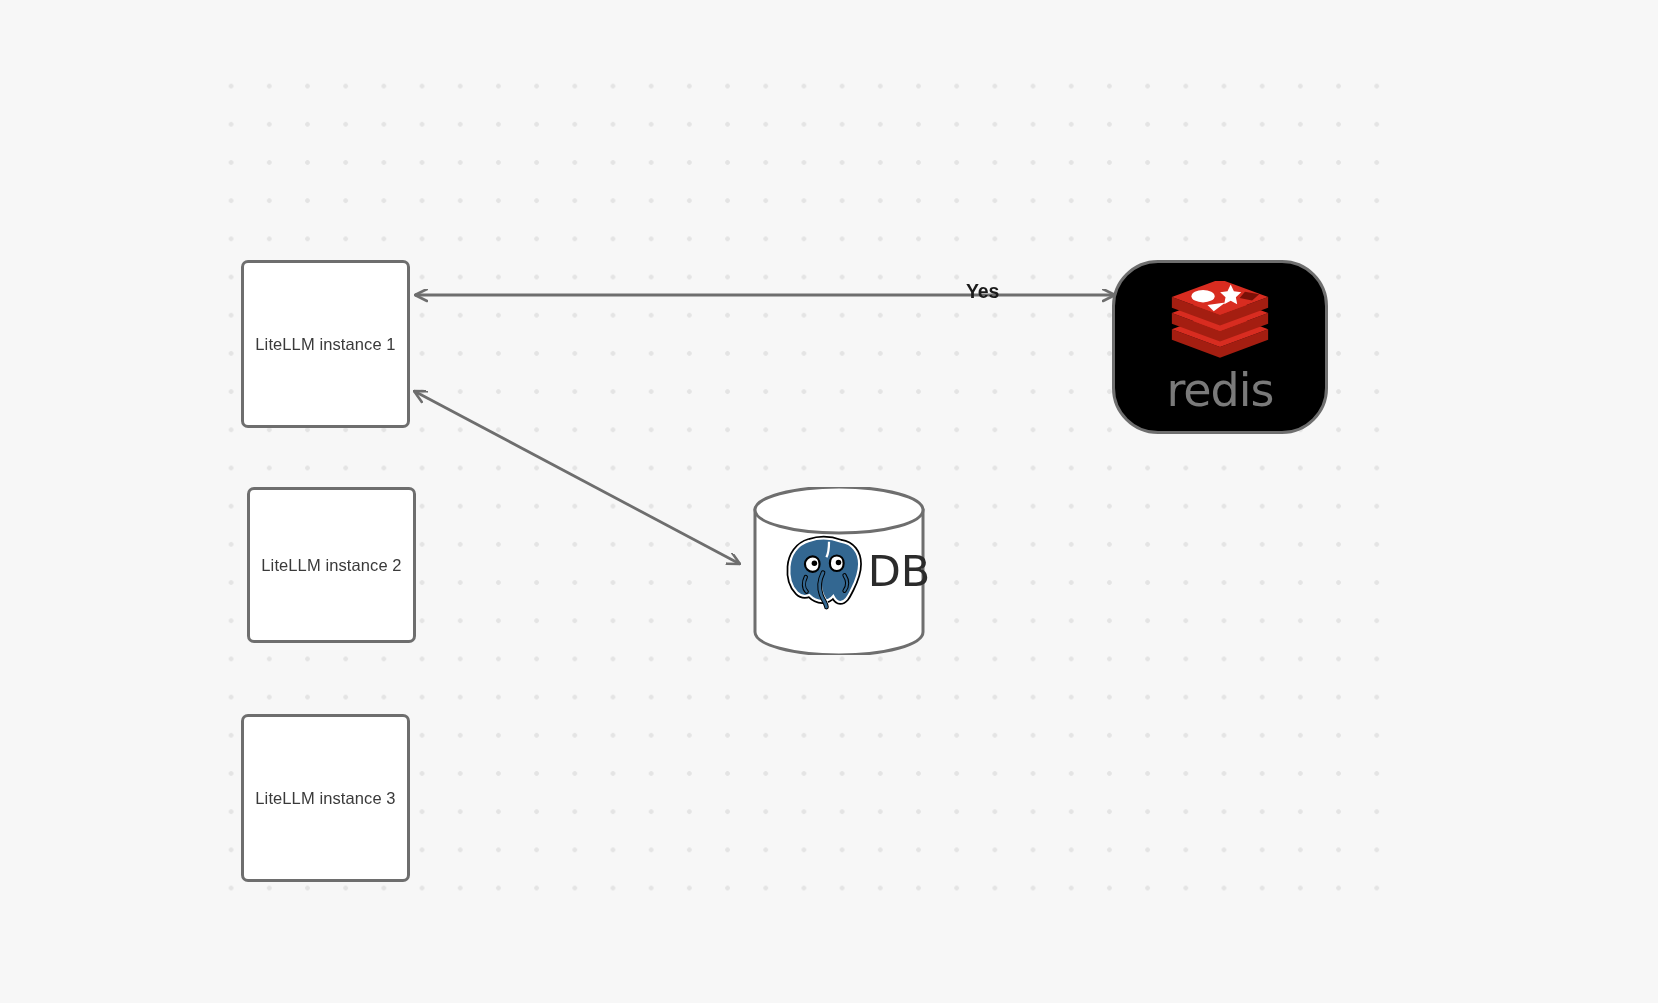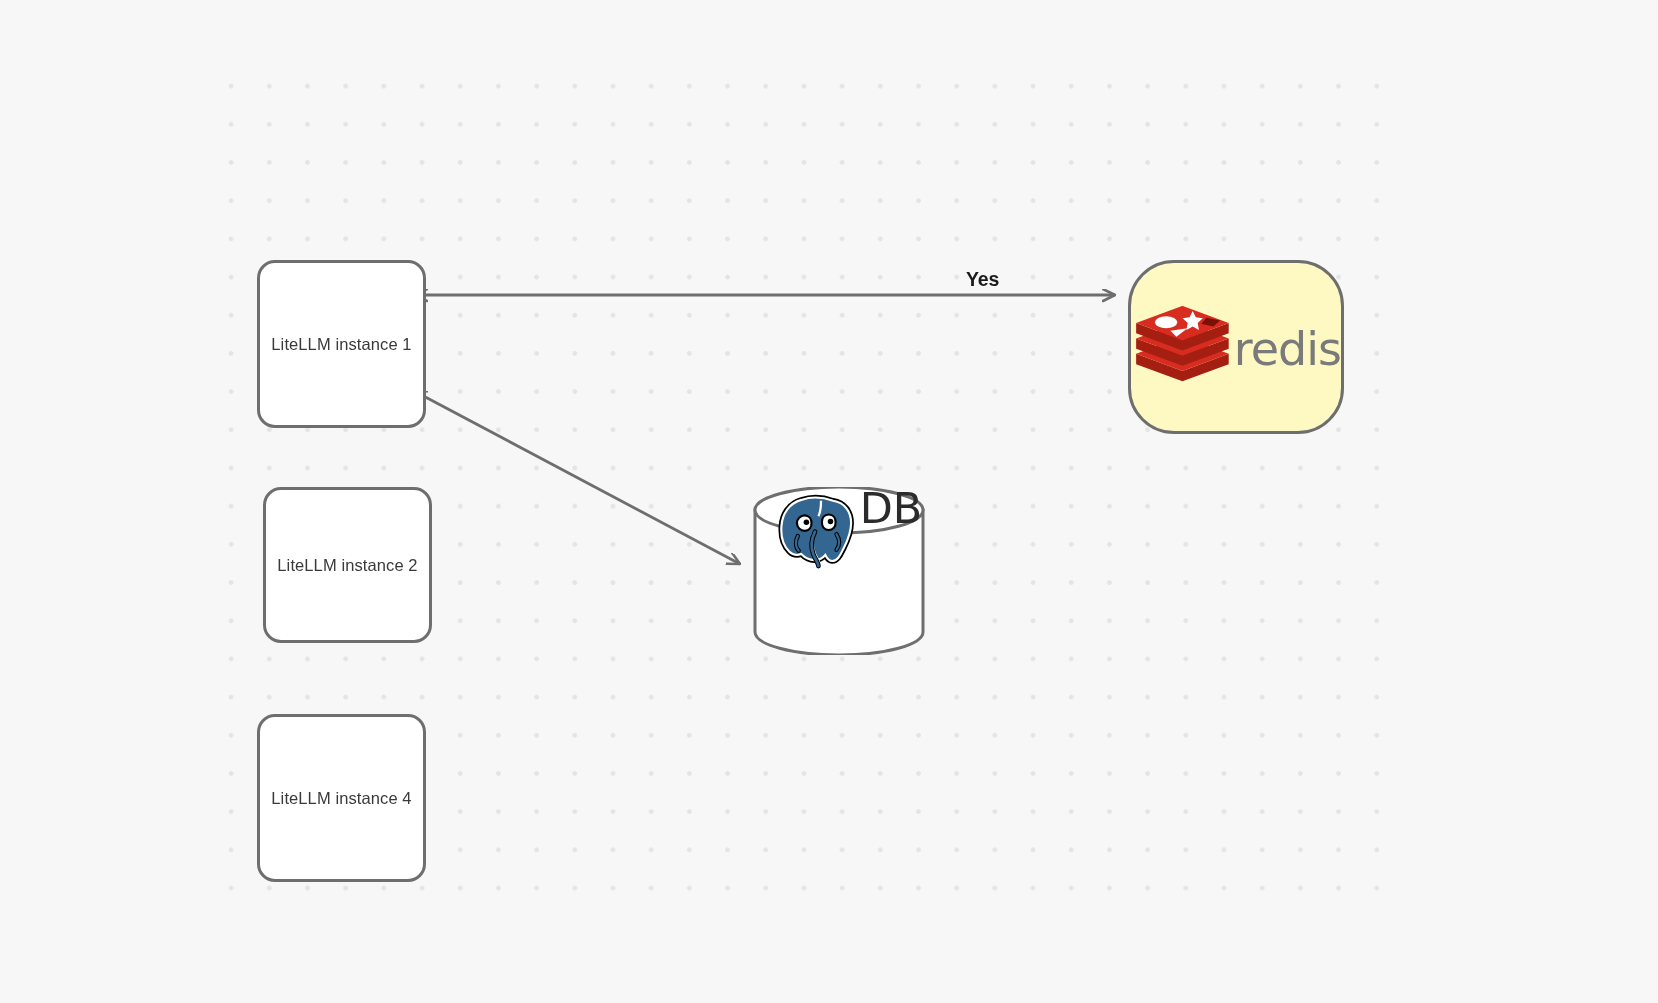--- a/index.html
+++ b/index.html
@@ -24,64 +24,62 @@
     height: 850px;
     background-image: radial-gradient(circle, #e4e4e4 2.1px, rgba(228,228,228,0) 2.4px);
     background-size: 38.2px 38.2px;
     background-position: 12px 12px;
     pointer-events: none;
   }
   .node-box {
     position: absolute;
     background: #ffffff;
     border: 3px solid #6e6e6e;
-    border-radius: 18px;
+    border-radius: 7px;
     box-sizing: border-box;
     display: flex;
     align-items: center;
     justify-content: center;
-    margin-left: 16px;
   }
   .node-label {
     font-size: 16.5px;
     color: #3a3a3a;
     font-family: "Liberation Sans", sans-serif;
     letter-spacing: 0.1px;
   }
   .redis-node {
     position: absolute;
-    background: #fef9c3;
+    background: #000000;
     border: 3px solid #6e6e6e;
     border-radius: 46px;
     box-sizing: border-box;
     display: flex;
-    flex-direction: row;
+    flex-direction: column;
     align-items: center;
     justify-content: center;
-    margin-left: 16px;
   }
   .redis-wordmark {
     font-family: "DejaVu Sans", sans-serif;
     font-size: 46px;
     font-weight: 400;
     color: #7a7a7a;
     letter-spacing: -1px;
     line-height: 1;
     margin-top: 4px;
   }
   .db-node {
     position: absolute;
   }
   .db-inner {
     position: absolute;
-    left: 8px; top: 0;
+    left: 16px; top: 0;
     width: 100%;
     height: 100%;
     display: flex;
-    align-items: flex-start;
+    align-items: center;
     justify-content: center;
     gap: 2px;
   }
   .db-text {
     font-family: "DejaVu Sans", sans-serif;
     font-size: 43px;
     font-weight: 400;
     color: #2b2b2b;
     line-height: 1;
   }
@@ -119,33 +117,33 @@
         <path d="M 1 0 L 13 6 L 1 12" fill="none" stroke="#6e6e6e" stroke-width="2.6" stroke-linecap="round" stroke-linejoin="round"></path>
       </marker>
     </defs>
 
     <line x1="415" y1="295" x2="1115" y2="295" stroke="#6e6e6e" stroke-width="2.8" marker-start="url(#arrow-left)" marker-end="url(#arrow-right)"></line>
 
     <line x1="414" y1="391" x2="740" y2="564" stroke="#6e6e6e" stroke-width="2.8" marker-start="url(#arrow-left)" marker-end="url(#arrow-right)"></line>
   </svg>
 
 
-  <div class="edge-label" style="left:966px; top:268px;">Yes</div>
+  <div class="edge-label" style="left:966px; top:280px;">Yes</div>
 
 
   <div class="node-box" style="left:241px; top:260px; width:169px; height:168px;">
     <span class="node-label">LiteLLM instance 1</span>
   </div>
 
   <div class="node-box" style="left:247px; top:487px; width:169px; height:156px;">
     <span class="node-label">LiteLLM instance 2</span>
   </div>
 
   <div class="node-box" style="left:241px; top:714px; width:169px; height:168px;">
-    <span class="node-label">LiteLLM instance 4</span>
+    <span class="node-label">LiteLLM instance 3</span>
   </div>
 
   <div class="redis-node" style="left:1112px; top:260px; width:216px; height:174px;">
 
     <svg width="108" height="82" viewBox="0 0 120 92">
 
       <path d="M60 86 L6 66 L6 54 L60 74 L114 54 L114 66 Z" fill="#a41e11"></path>
       <path d="M6 54 L60 34 L114 54 L60 74 Z" fill="#d82c20"></path>
 
       <path d="M60 68 L6 48 L6 36 L60 56 L114 36 L114 48 Z" fill="#a41e11"></path>

